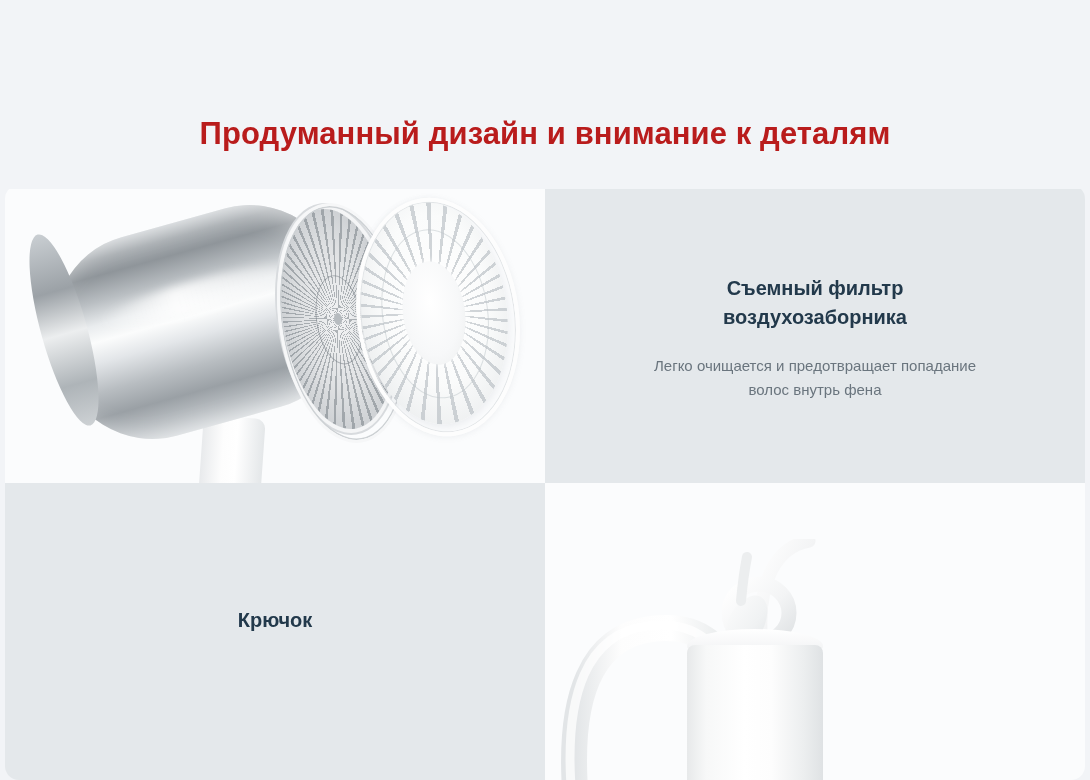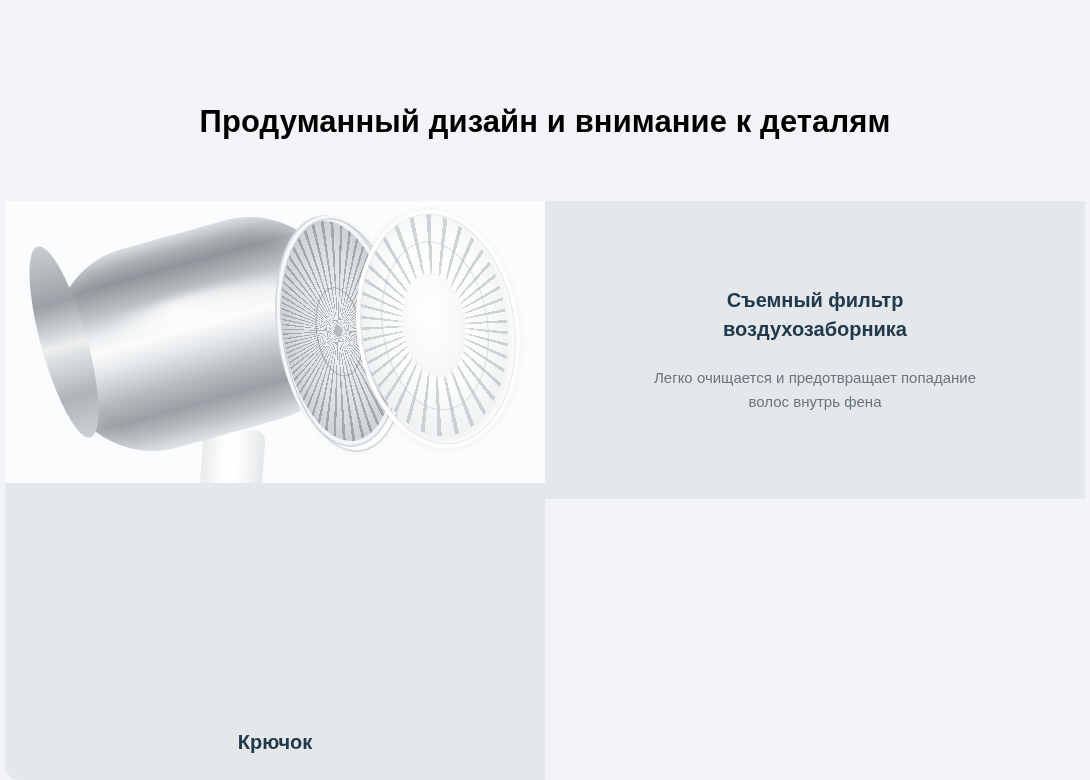--- a/index.html
+++ b/index.html
@@ -19,50 +19,50 @@
   .page {
     position: relative;
     width: 1090px;
     height: 780px;
     background: #f2f4f7;
   }
 
   
   .section-title {
     position: absolute;
-    top: 76px;
+    top: 88px;
     left: 0;
     width: 1090px;
     text-align: center;
     font-size: 31px;
     line-height: 40px;
     font-weight: bold;
-    color: #000000;
+    color: #b91c1c;
     letter-spacing: 0.1px;
   }
 
   
   .feature-grid {
     position: absolute;
     left: 5px;
     top: 185px;
     width: 1080px;
     height: 595px;
     border-radius: 14px;
     overflow: hidden;
   }
 
   .feature-row {
     position: absolute;
     left: 0;
     width: 1080px;
     display: flex;
   }
-  .row-top    { top: 16px;     height: 298px; }
-  .row-bottom { top: 298px; height: 297px; flex-direction: column; }
+  .row-top    { top: 4px;     height: 298px; }
+  .row-bottom { top: 298px; height: 297px; }
 
   .panel {
     position: relative;
     overflow: hidden;
   }
   .panel-media {
     flex: 0 0 540px;
     width: 540px;
   }
   .panel-text {

